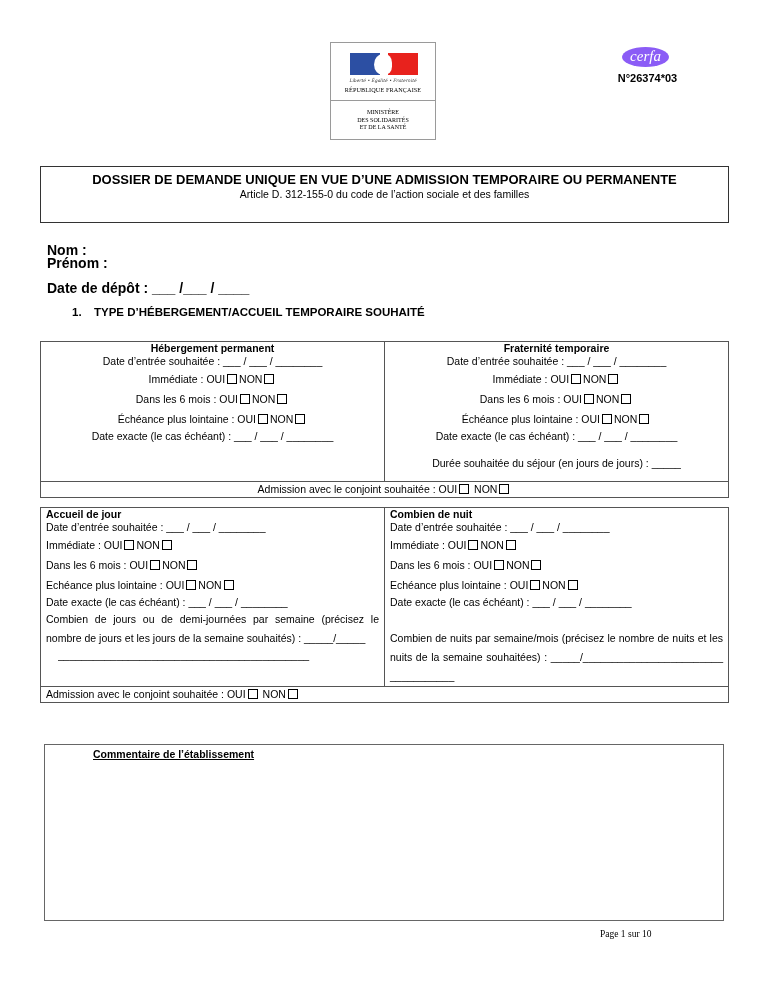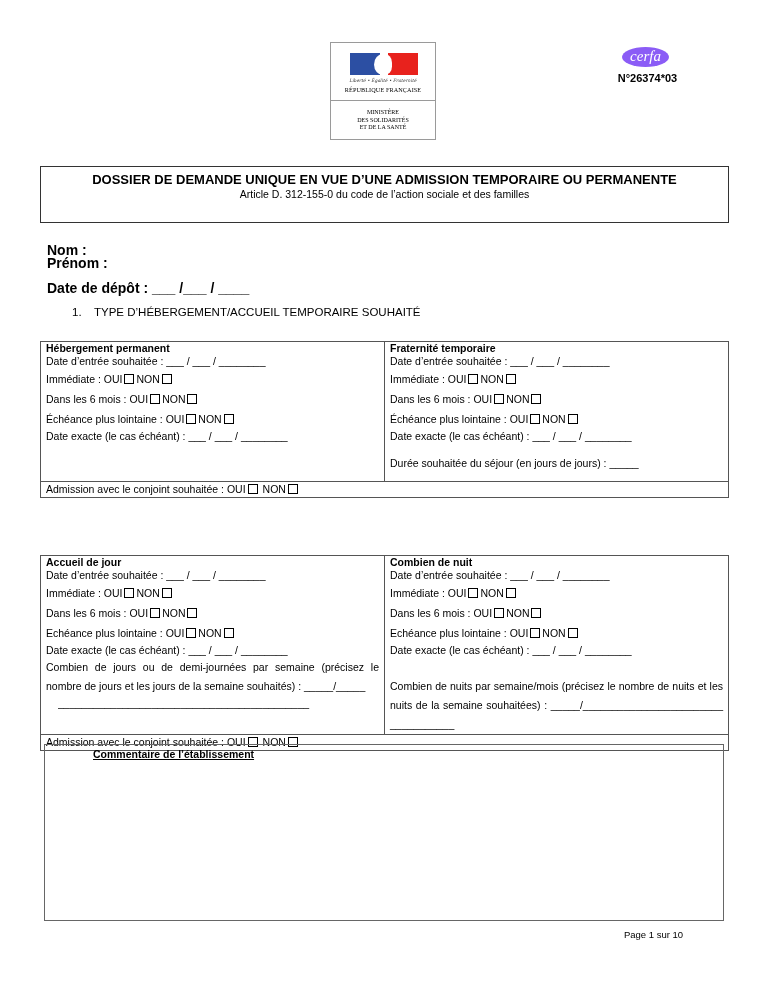--- a/index.html
+++ b/index.html
@@ -31,40 +31,40 @@
     
     .title-box {
       left: 40px; top: 166px; width: 689px; height: 57px; box-sizing: border-box;
       border: 1px solid #333; text-align: center;
     }
     .title-box .t1 { font-weight: bold; font-size: 13px; line-height: 17px; margin-top: 4px; }
     .title-box .t2 { font-weight: bold; font-size: 13px; line-height: 17px; }
     .title-box .t3 { font-size: 10.5px; line-height: 13px; }
     
     .ident { left: 47px; font-weight: bold; font-size: 14px; }
-    .section-title { left: 72px; top: 306px; font-weight: normal; font-size: 11.5px; }
+    .section-title { left: 72px; top: 306px; font-weight: bold; font-size: 11.5px; }
     .section-title .num { display: inline-block; width: 22px; }
     
     table.form { position: absolute; border-collapse: collapse; left: 40px; width: 689px; font-size: 10.5px; }
     table.form td { border: 1px solid #555; padding: 0 5px; vertical-align: top; }
     table.form td.half { width: 50%; }
     .hdr { font-weight: bold; line-height: 12px; }
     .ln { line-height: 20px; height: 20px; white-space: nowrap; }
     .ln.tight { line-height: 15px; height: 15px; }
     .just { text-align: justify; line-height: 19px; white-space: normal; }
     .bold-row { font-weight: normal; line-height: 15px; }
     .box { display: inline-block; width: 8px; height: 8px; border: 1px solid #000; margin: 0 2px 0 2px; vertical-align: -1px; }
     
     .comment-box {
       left: 44px; top: 744px; width: 680px; height: 177px; box-sizing: border-box;
       border: 1px solid #666;
       padding-left: 46px;
     }
     .comment-box .label { font-weight: bold; font-size: 10.5px; text-decoration: underline; margin: 3px 0 0 2px; }
-    .page-num { left: 600px; top: 929px; width: 107px; text-align: center; font-size: 9.5px; }
+    .page-num { left: 600px; top: 929px; width: 107px; text-align: left; font-size: 9.5px; font-family: Liberation Serif, serif; }
   </style>
 </head>
 <body>
 
 <div class="abs logo">
   <div class="flag">
     <div class="blue"></div>
       <div class="red"></div>
       <div class="face"></div>
   </div>
@@ -87,21 +87,21 @@
 </div>
 
 <div class="abs ident" style="top:242px;">Nom :</div>
 <div class="abs ident" style="top:255px;">Prénom :</div>
 <div class="abs ident" style="top:280px;">Date de dépôt : ___ /___ / ____</div>
 
 <div class="abs section-title">
   <span class="num">1.</span><span>TYPE D’HÉBERGEMENT/ACCUEIL TEMPORAIRE SOUHAITÉ</span>
 </div>
 
-<table class="form" style="top:341px;">
+<table class="form" style="top:341px;text-align:center;">
   <tbody>
       <tr>
     <td class="half">
       <div class="hdr">Hébergement permanent</div>
       <div class="ln tight">Date d’entrée souhaitée : ___ / ___ / ________</div>
       <div class="ln"><span>Immédiate :</span> <span>OUI</span><span class="box"></span><span>NON</span><span class="box"></span></div>
       <div class="ln"><span>Dans les 6 mois :</span> <span>OUI</span><span class="box"></span><span>NON</span><span class="box"></span></div>
       <div class="ln"><span>Échéance plus lointaine :</span> <span>OUI</span><span class="box"></span><span>NON</span><span class="box"></span></div>
       <div class="ln tight">Date exacte (le cas échéant) : ___ / ___ / ________</div>
       <div style="height:37px;"></div>
@@ -117,21 +117,21 @@
       <div class="ln tight">Durée souhaitée du séjour (en jours de jours) : _____</div>
       <div style="height:3px;"></div>
     </td>
   </tr>
   <tr>
     <td colspan="2" class="bold-row"><span>Admission avec le conjoint souhaitée :</span> <span>OUI</span><span class="box"></span> <span>NON</span><span class="box"></span></td>
   </tr>
 </tbody>
   </table>
 
-<table class="form" style="top:555px;padding-left:36px;">
+<table class="form" style="top:507px;padding-left:36px;">
   <tbody>
       <tr>
     <td class="half">
       <div class="hdr">Accueil de jour</div>
       <div class="ln tight">Date d’entrée souhaitée : ___ / ___ / ________</div>
       <div class="ln"><span>Immédiate :</span> <span>OUI</span><span class="box"></span><span>NON</span><span class="box"></span></div>
       <div class="ln"><span>Dans les 6 mois :</span> <span>OUI</span><span class="box"></span><span>NON</span><span class="box"></span></div>
       <div class="ln"><span>Echéance plus lointaine :</span> <span>OUI</span><span class="box"></span><span>NON</span><span class="box"></span></div>
       <div class="ln tight">Date exacte (le cas échéant) : ___ / ___ / ________</div>
       <div class="just">Combien de jours ou de demi-journées par semaine (précisez le nombre de jours et les jours de la semaine souhaités) : _____/_____</div>

